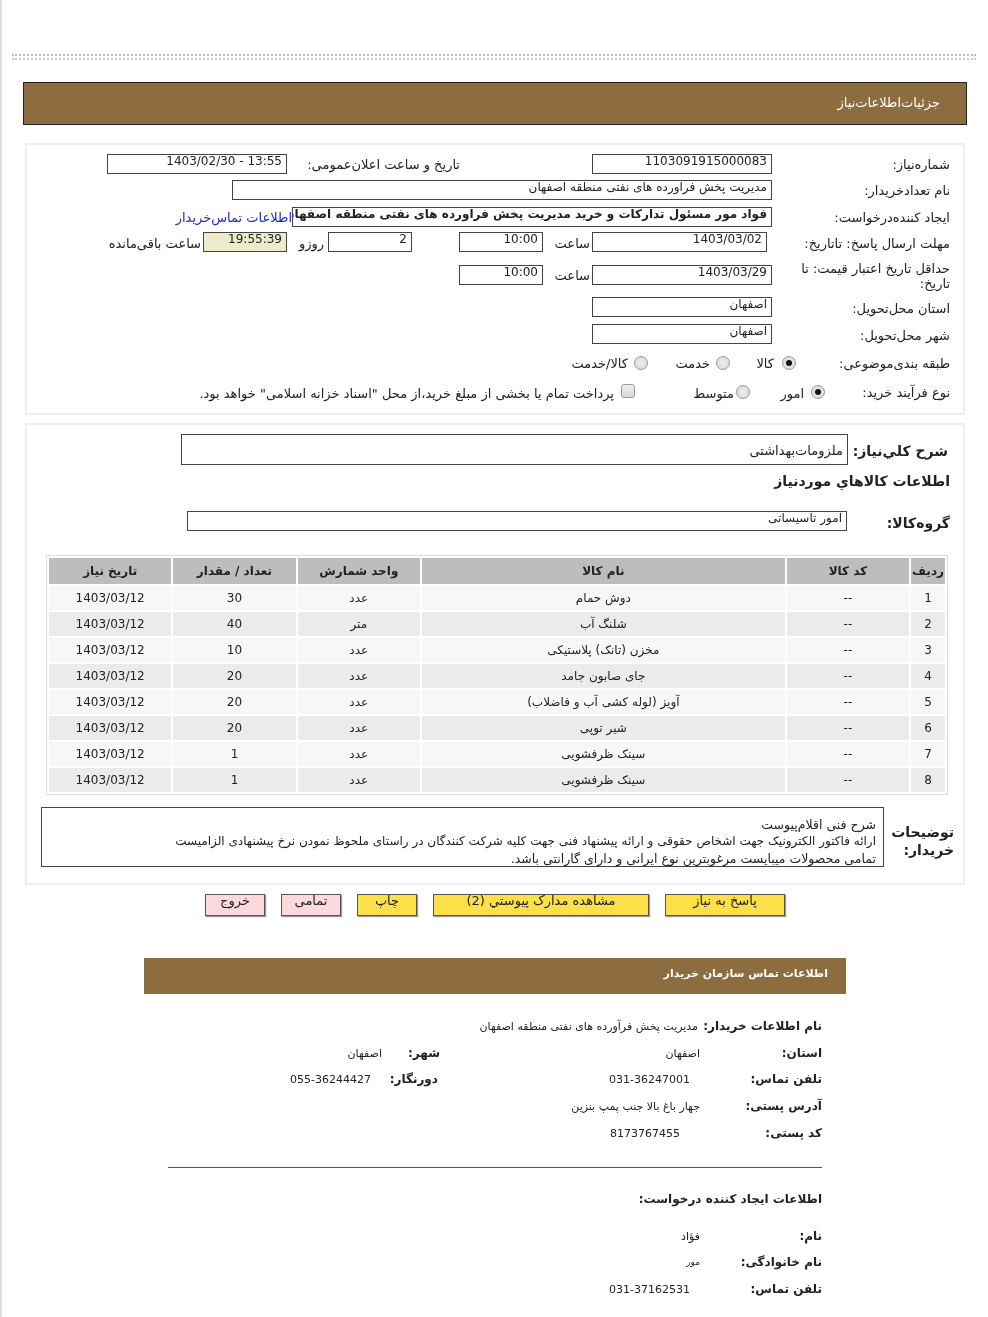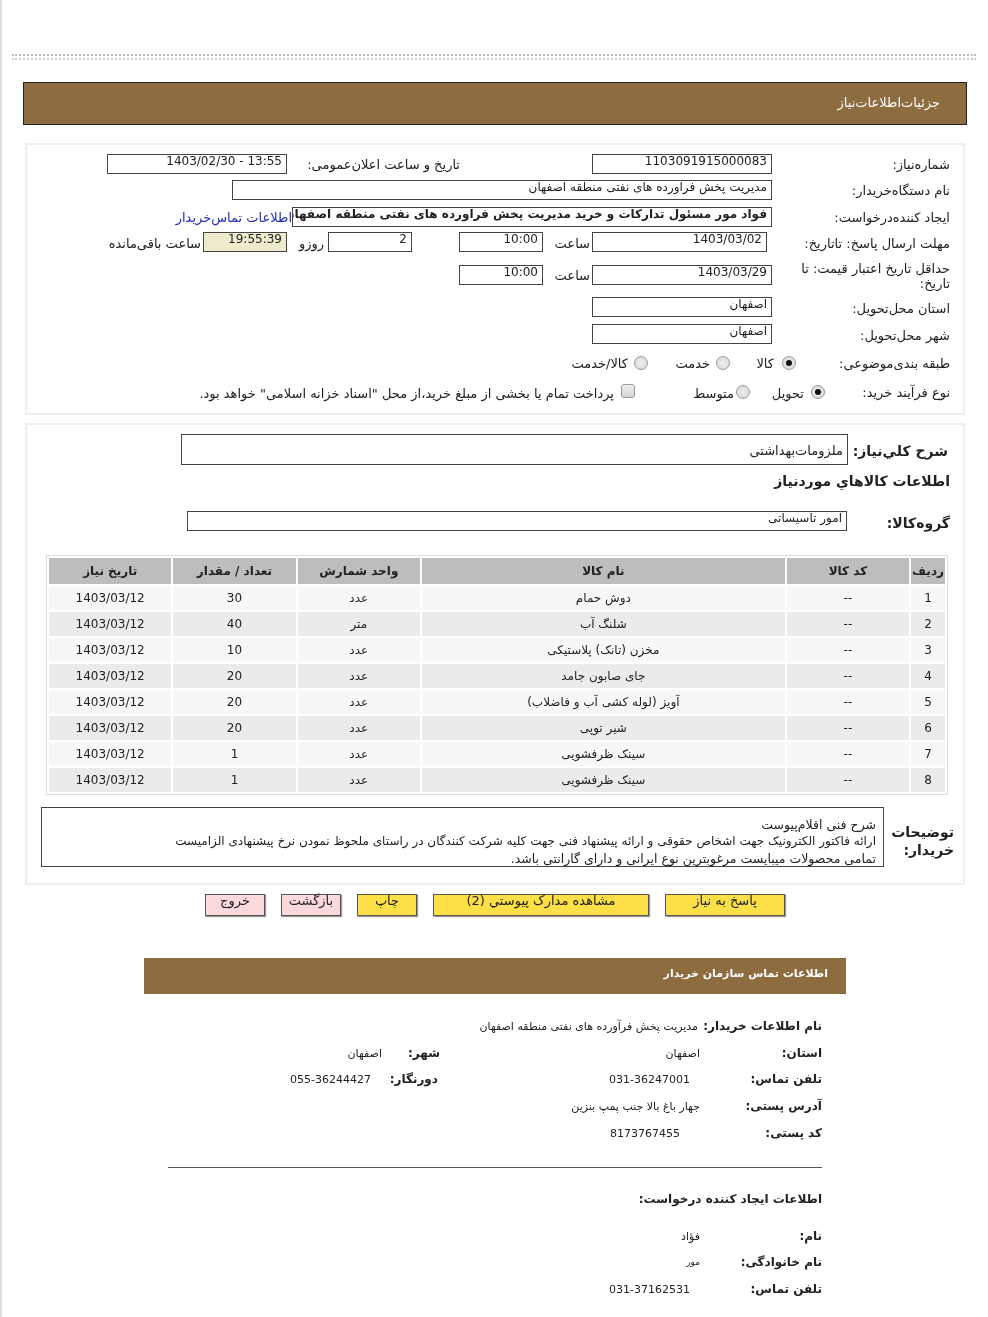--- a/index.html
+++ b/index.html
@@ -86,21 +86,21 @@
 </div>
 
 <div class="panel" style="left:25px; top:143px; width:940px; height:272px;"></div>
 
 <span class="lbl" style="right:38px; top:157px;">شماره‌نیاز:</span>
 <div class="box ltr" style="left:592px; top:154px; width:180px;">1103091915000083</div>
 
 <span class="lbl" style="right:528px; top:157px;">تاریخ و ساعت اعلان‌عمومی:</span>
 <div class="box ltr" style="left:107px; top:154px; width:180px;">1403/02/30 - 13:55</div>
 
-<span class="lbl" style="right:38px; top:183px;">نام دستگاه‌خریدار:</span>
+<span class="lbl" style="right:38px; top:183px;">نام تعداد‌خریدار:</span>
 <div class="box" style="left:232px; top:180px; width:540px;">مدیریت پخش فراورده های نفتی منطقه اصفهان</div>
 
 <span class="lbl" style="right:38px; top:210px;">ایجاد کننده‌درخواست:</span>
 <div class="box" style="left:292px; top:207px; width:480px;font-weight:bold;">فواد مور مسئول تدارکات و خرید مدیریت پخش فراورده های نفتی منطقه اصفهان</div>
 <a class="lbl link" href="#" style="right:696px; top:210px;">اطلاعات تماس‌خریدار</a>
 
 <span class="lbl" style="right:38px; top:236px;">مهلت ارسال پاسخ: تاتاریخ:</span>
 <div class="box ltr" style="left:592px; top:232px; width:175px;">1403/03/02</div>
 <span class="lbl" style="right:398px; top:236px;">ساعت</span>
 <div class="box ltr" style="left:459px; top:232px; width:84px;">10:00</div>
@@ -123,21 +123,21 @@
 <span class="lbl" style="right:38px; top:356px;">طبقه بندی‌موضوعی:</span>
 <span class="radio on" style="left:782px; top:356px;"></span>
 <span class="lbl" style="right:214px; top:356px;">کالا</span>
 <span class="radio" style="left:716px; top:356px;"></span>
 <span class="lbl" style="right:278px; top:356px;">خدمت</span>
 <span class="radio" style="left:634px; top:356px;"></span>
 <span class="lbl" style="right:360px; top:356px;">کالا/خدمت</span>
 
 <span class="lbl" style="right:38px; top:385px;">نوع فرآیند خرید:</span>
 <span class="radio on" style="left:811px; top:385px;"></span>
-<span class="lbl" style="right:184px; top:386px;">تحویل</span>
+<span class="lbl" style="right:184px; top:386px;">امور</span>
 <span class="radio" style="left:736px; top:385px;"></span>
 <span class="lbl" style="right:254px; top:386px;">متوسط</span>
 <span class="check" style="left:621px; top:384px;"></span>
 <span class="lbl" style="right:374px; top:386px;">پرداخت تمام یا بخشی از مبلغ خرید،از محل "اسناد خزانه اسلامی" خواهد بود.</span>
 
 <div class="panel" style="left:25px; top:423px; width:940px; height:462px;"></div>
 
 <span class="lbl bold" style="right:40px; top:443px; font-size:14px;">شرح کلي‌نیاز:</span>
 <div class="box" style="left:181px; top:434px; width:667px; height:31px; line-height:31px; font-size:13px;">ملزومات‌بهداشتی</div>
 
@@ -228,21 +228,21 @@
 <span class="lbl bold" style="right:34px; top:823px; font-size:14px; white-space:normal; width:66px; line-height:18px;">توضیحات خریدار:</span>
 <div class="desc-box">
   <div>شرح فنی اقلام‌پیوست</div>
   <div style="font-size:12px; white-space:nowrap;">ارائه فاکتور الکترونیک جهت اشخاص حقوقی و ارائه پیشنهاد فنی جهت کلیه شرکت کنندگان در راستای ملحوظ نمودن نرخ پیشنهادی الزامیست</div>
   <div>تمامی محصولات میبایست مرغوبترین نوع ایرانی و دارای گارانتی باشد.</div>
 </div>
 
 <div class="btn green" style="left:665px; top:894px; width:120px;">پاسخ به نیاز</div>
 <div class="btn green" style="left:433px; top:894px; width:216px;">مشاهده مدارک پیوستي (2)</div>
 <div class="btn green" style="left:357px; top:894px; width:60px;">چاپ</div>
-<div class="btn red" style="left:281px; top:894px; width:60px;">بازگشت</div>
+<div class="btn red" style="left:281px; top:894px; width:60px;">تمامی</div>
 <div class="btn red" style="left:205px; top:894px; width:60px;">خروج</div>
 
 <div class="contact-bar">
   <span>اطلاعات تماس سازمان خریدار</span>
 </div>
 
 <span class="ci k" style="right:166px; top:1019px;">نام اطلاعات خریدار:</span>
 <span class="ci" style="right:290px; top:1020px;">مدیریت پخش فرآورده های نفتی منطقه اصفهان</span>
 
 <span class="ci k" style="right:166px; top:1046px;">استان:</span>

